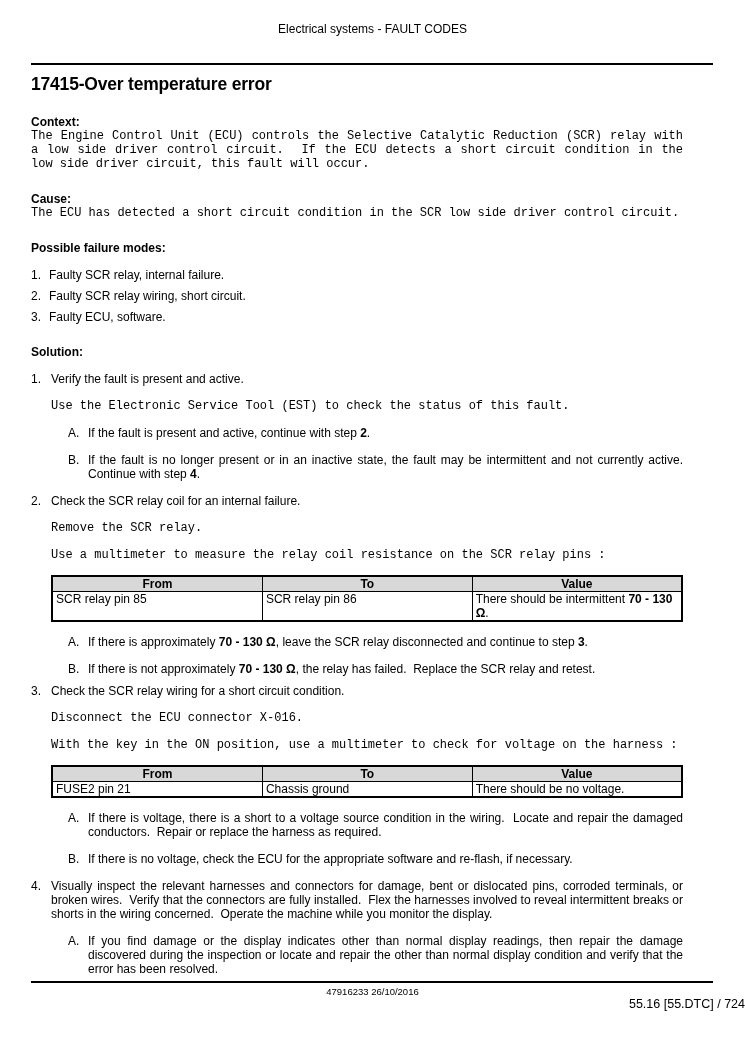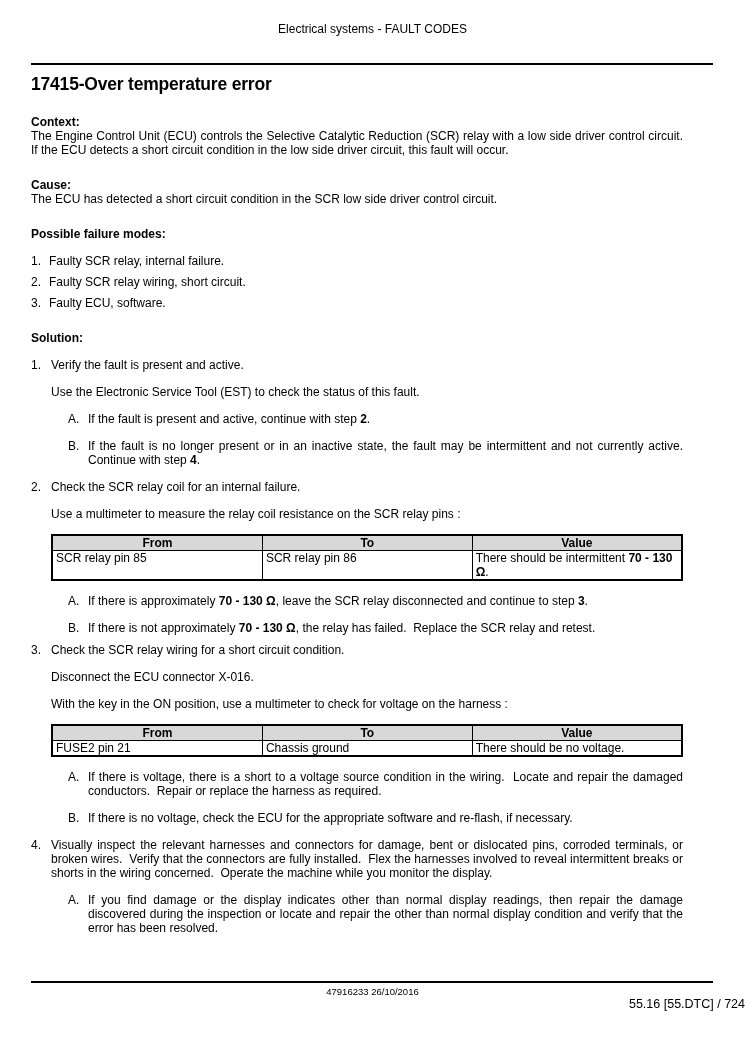--- a/index.html
+++ b/index.html
@@ -31,20 +31,21 @@
     font-weight: bold;
     line-height: 20px;
     letter-spacing: -0.2px;
   }
   .content { margin: 0 62px 0 31px; }
   .sec-label { font-weight: bold; margin-top: 21px; line-height: 14px; }
   .para {
     line-height: 14px;
     text-align: justify;
     white-space: pre-wrap;
+    font-family: Liberation Mono, monospace;
   }
   .fm-item { display: flex; margin-top: 7px; line-height: 14px; }
   .fm-num { flex: none; width: 18px; }
   .steps { margin-top: 1px; }
   .step-head { display: flex; margin-top: 13px; line-height: 14px; }
   .step-head.flush { margin-top: 8px; }
   .step-num { flex: none; width: 20px; }
   .step-text { flex: 1; text-align: justify; white-space: pre-wrap; }
   .step-body { margin-left: 20px; }
   .step-body .para { margin-top: 13px; }
@@ -133,20 +134,21 @@
           <span class="sub-letter">B.</span>
           <span class="sub-text"><span>If the fault is no longer present or in an inactive state, the fault may be intermittent and not currently active.  Continue with step </span><b>4</b><span>.</span></span>
         </div>
     </div>
 
     <div class="step-head">
         <span class="step-num">2.</span>
         <span class="step-text">Check the SCR relay coil for an internal failure.</span>
       </div>
     <div class="step-body">
+      <div class="para">Remove the SCR relay.</div>
       <div class="para">Use a multimeter to measure the relay coil resistance on the SCR relay pins :</div>
       <table class="spec">
         <colgroup>
             <col style="width:33.4%">
             <col style="width:33.3%">
             <col style="width:33.3%">
           </colgroup>
         <tbody>
             <tr>
           <th>From</th>

